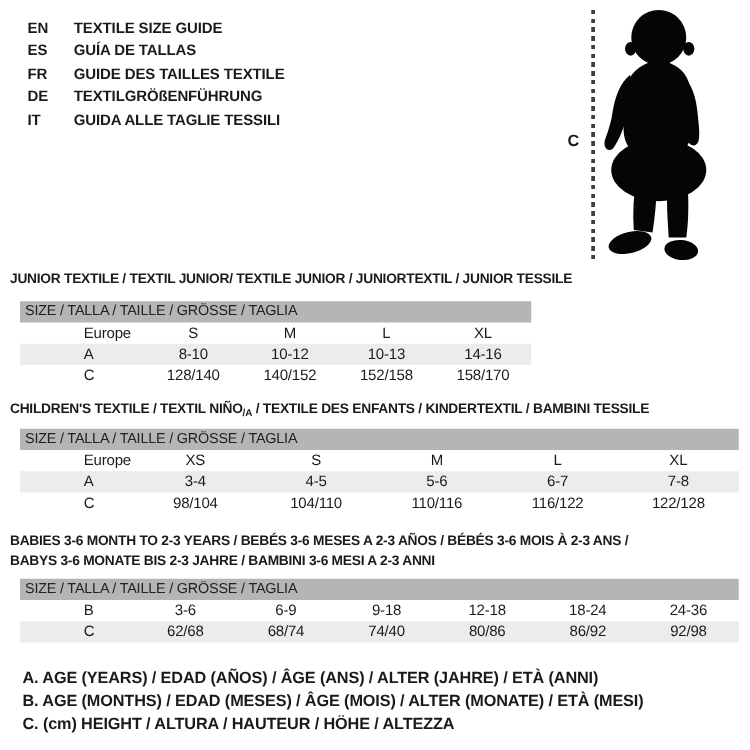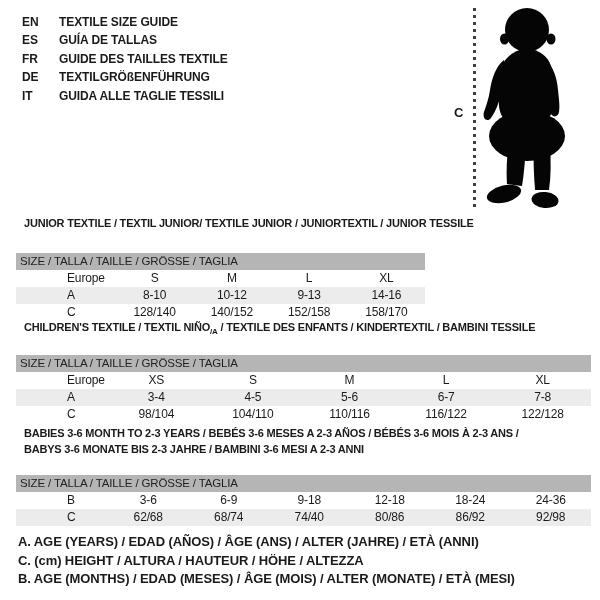--- a/index.html
+++ b/index.html
@@ -11,24 +11,24 @@
   .lang-row{display:flex;height:18.4px;font-weight:bold;font-size:12px;letter-spacing:-0.1px;}
   .lang-code{width:37px;flex:0 0 37px;}
 
   
   .dash-line{position:absolute;left:473px;top:8px;width:3px;height:202px;
              background:repeating-linear-gradient(to bottom,#3f3f3f 0 3.5px,transparent 3.5px 7px);}
   .figure-label{position:absolute;left:454px;top:105px;font-weight:bold;font-size:13px;}
   .silhouette{position:absolute;left:482px;top:6px;}
 
   
-  .tbl-title{position:absolute;left:24px;font-weight:bold;font-size:11px;letter-spacing:-0.2px;white-space:nowrap;}
+  .tbl-title{position:absolute;left:8px;font-weight:bold;font-size:11px;letter-spacing:-0.2px;white-space:nowrap;}
   .tbl-title sub{font-size:8px;}
   .tbl{position:absolute;left:16px;font-size:12px;letter-spacing:-0.15px;}
-  .band{height:17px;line-height:17px;padding-left:4px;font-size:11.5px;color:#222;margin-top:12px;}
+  .band{height:17px;line-height:17px;padding-left:4px;font-size:11.5px;color:#222;}
   .row{display:flex;height:17px;line-height:17px;}
   .row-label{padding-left:4px;margin-left:47px;}
   .t1 .row-label{width:49px;flex:0 0 49px;}
   .t23 .row-label{width:41px;flex:0 0 41px;}
   .cell{flex:1;text-align:center;}
 
   
   .notes{position:absolute;left:18px;top:534px;font-weight:bold;font-size:13px;letter-spacing:-0.1px;}
   .note-line{height:18.6px;white-space:nowrap;}
 </style>
@@ -85,21 +85,21 @@
       <span class="row-label">Europe</span>
       <span class="cell">S</span>
       <span class="cell">M</span>
       <span class="cell">L</span>
       <span class="cell">XL</span>
     </div>
     <div class="row" style="background:#ececec;">
       <span class="row-label">A</span>
       <span class="cell">8-10</span>
       <span class="cell">10-12</span>
-      <span class="cell">9-13</span>
+      <span class="cell">10-13</span>
       <span class="cell">14-16</span>
     </div>
     <div class="row">
       <span class="row-label">C</span>
       <span class="cell">128/140</span>
       <span class="cell">140/152</span>
       <span class="cell">152/158</span>
       <span class="cell">158/170</span>
     </div>
   </div>
@@ -154,17 +154,17 @@
       <span class="cell">68/74</span>
       <span class="cell">74/40</span>
       <span class="cell">80/86</span>
       <span class="cell">86/92</span>
       <span class="cell">92/98</span>
     </div>
   </div>
 
   <div class="notes">
     <div class="note-line">A. AGE (YEARS) / EDAD (AÑOS) / ÂGE (ANS) / ALTER (JAHRE) / ETÀ (ANNI)</div>
+    <div class="note-line">B. AGE (MONTHS) / EDAD (MESES) / ÂGE (MOIS) / ALTER (MONATE) / ETÀ (MESI)</div>
     <div class="note-line">C. (cm) HEIGHT / ALTURA / HAUTEUR / HÖHE / ALTEZZA</div>
-    <div class="note-line">B. AGE (MONTHS) / EDAD (MESES) / ÂGE (MOIS) / ALTER (MONATE) / ETÀ (MESI)</div>
   </div>
 
 </div>
 
 </body></html>

